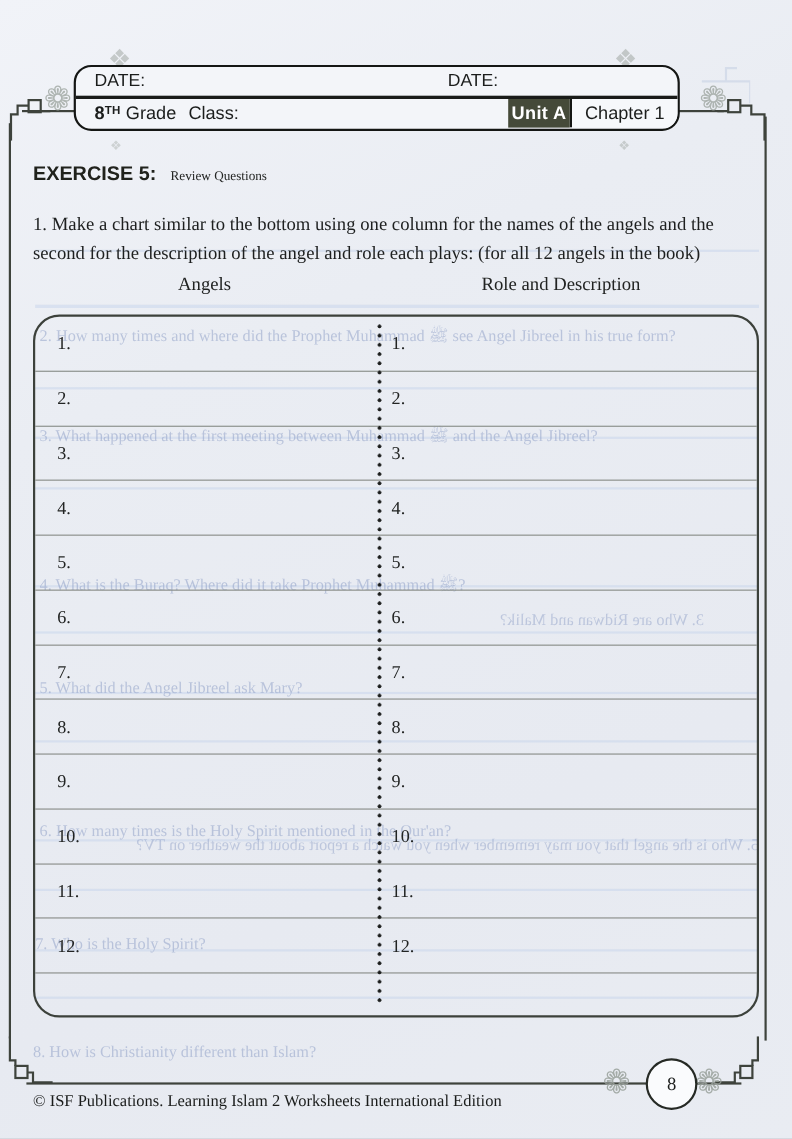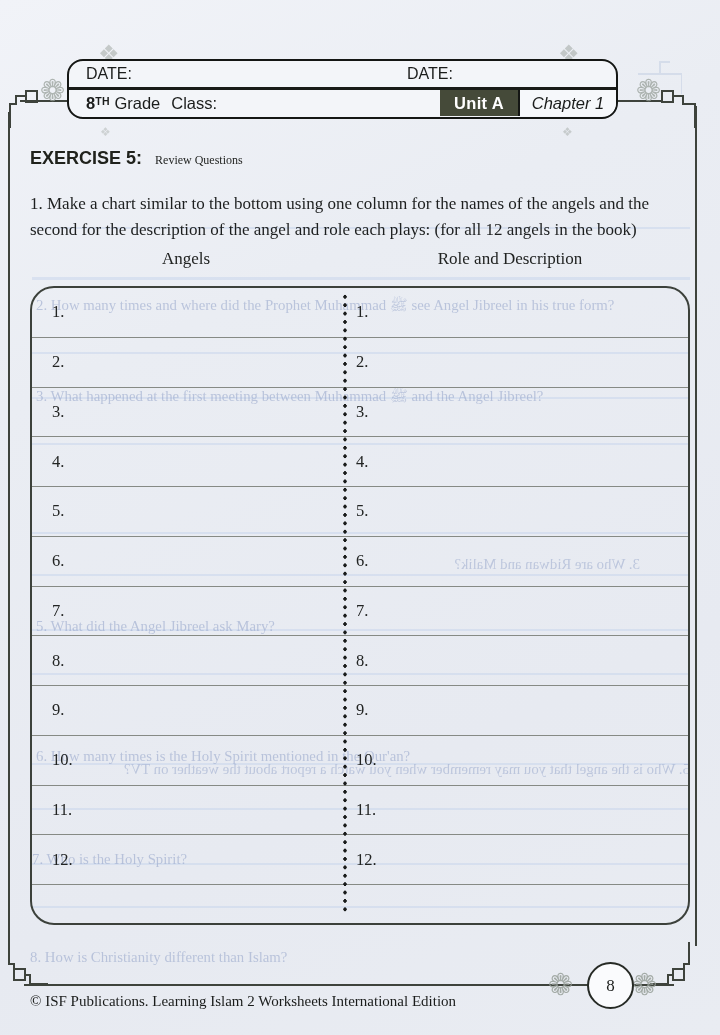--- a/index.html
+++ b/index.html
@@ -19,24 +19,24 @@
        font-family:"Liberation Sans",sans-serif;overflow:hidden;}
   #hdr-row1{position:relative;height:26px;}
   #hdr-row1 span{position:absolute;top:4px;font-size:16px;color:#1b1d1c;}
   #hdr-divider{height:3px;background:#191b19;}
   #hdr-row2{position:relative;height:26px;display:flex;align-items:center;font-size:16.5px;color:#1b1d1c;}
   #grade-group{margin-left:17px;white-space:nowrap;}
   #grade-num{font-weight:bold;}
   #grade-sup{font-weight:bold;font-size:10.5px;vertical-align:4px;letter-spacing:.3px;}
   #class-label{margin-left:11px;}
   #hdr-spacer{flex:1;}
-  #unit-badge{width:78px;align-self:stretch;background:#454a39;color:#ffffff;font-weight:bold;
+  #unit-badge{width:56px;align-self:stretch;background:#454a39;color:#ffffff;font-weight:bold;
        display:flex;align-items:center;justify-content:center;letter-spacing:.3px;margin-left:11px;}
   #chapter-box{width:96px;align-self:stretch;display:flex;align-items:center;justify-content:center;
-       border-left:2.5px solid #141614;background:#f6f8fb;border-bottom-right-radius:12px;font-style:italic;}
+       border-left:2.5px solid #141614;background:#f6f8fb;border-bottom-right-radius:12px;}
 
   
   #exercise-line{position:absolute;left:30px;top:148px;white-space:nowrap;}
   #exercise-label{font-family:"Liberation Sans",sans-serif;font-weight:bold;font-size:18px;color:#20221c;}
   #exercise-title{font-size:12px;color:#232523;margin-left:9px;}
   #instruction{position:absolute;left:30px;top:191px;width:650px;font-size:17px;line-height:1.52;color:#1d1f1f;}
 
   
   .col-head{position:absolute;top:249px;font-size:17px;color:#212322;text-align:center;}
   #col-head-left{left:30px;width:312px;}
@@ -81,20 +81,21 @@
       <div class="grule" style="top: 532px; height: 2px;"></div>
       <div class="grule" style="top: 574px; height: 2px;"></div>
       <div class="grule" style="top: 629px; height: 2px;"></div>
       <div class="grule" style="top: 673px; height: 2px;"></div>
       <div class="grule" style="top: 763px; height: 2px;"></div>
       <div class="grule" style="top: 808px; height: 2px;"></div>
       <div class="grule" style="top: 863px; height: 2px;"></div>
       <div class="grule" style="top: 906px; height: 2px;"></div>
       <div class="gtext" style="top: 296px; left: 36px; width: 652px;">2. How many times and where did the Prophet Muhammad ﷺ see Angel Jibreel in his true form?</div>
       <div class="gtext" style="top: 387px; left: 36px; width: 520px;">3. What happened at the first meeting between Muhammad ﷺ and the Angel Jibreel?</div>
+      <div class="gtext" style="top: 522px; left: 36px; width: 430px;">4. What is the Buraq? Where did it take Prophet Muhammad ﷺ?</div>
       <div class="gtext mir" style="top: 556px; left: 378px; width: 262px;">3. Who are Ridwan and Malik?</div>
       <div class="gtext" style="top: 618px; left: 36px; width: 300px;">5. What did the Angel Jibreel ask Mary?</div>
       <div class="gtext" style="top: 748px; left: 36px; width: 440px;">6. How many times is the Holy Spirit mentioned in the Qur'an?</div>
       <div class="gtext mir" style="top: 761px; left: 34px; width: 656px;">5. Who is the angel that you may remember when you watch a report about the weather on TV?</div>
       <div class="gtext" style="top: 851px; left: 32px; width: 220px;">7. Who is the Holy Spirit?</div>
       <div class="gtext" style="top: 908px; left: 30px; width: 320px; margin-top: 41px;">8. How is Christianity different than Islam?</div>
     </div>
 
   <div class="layer">
 

